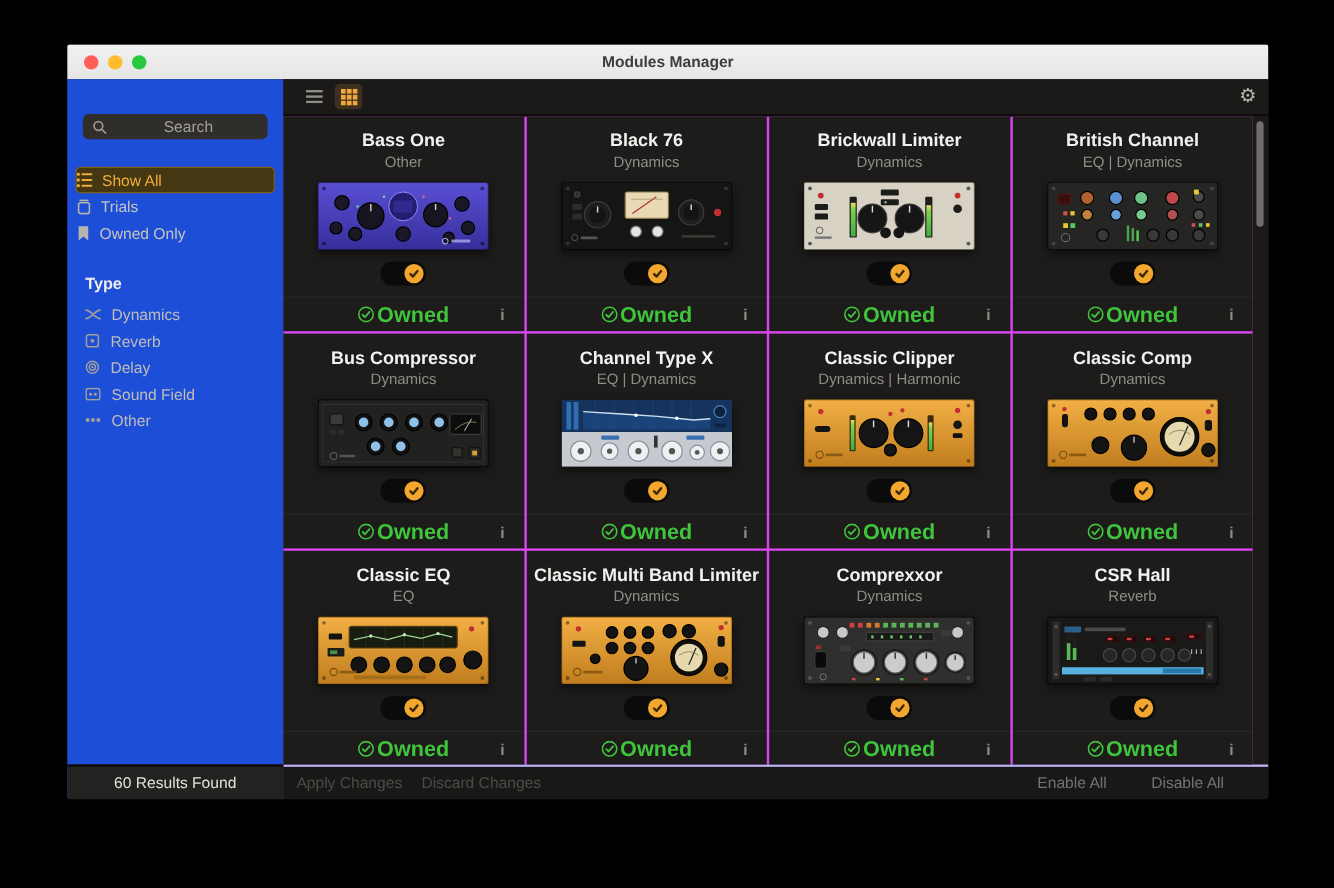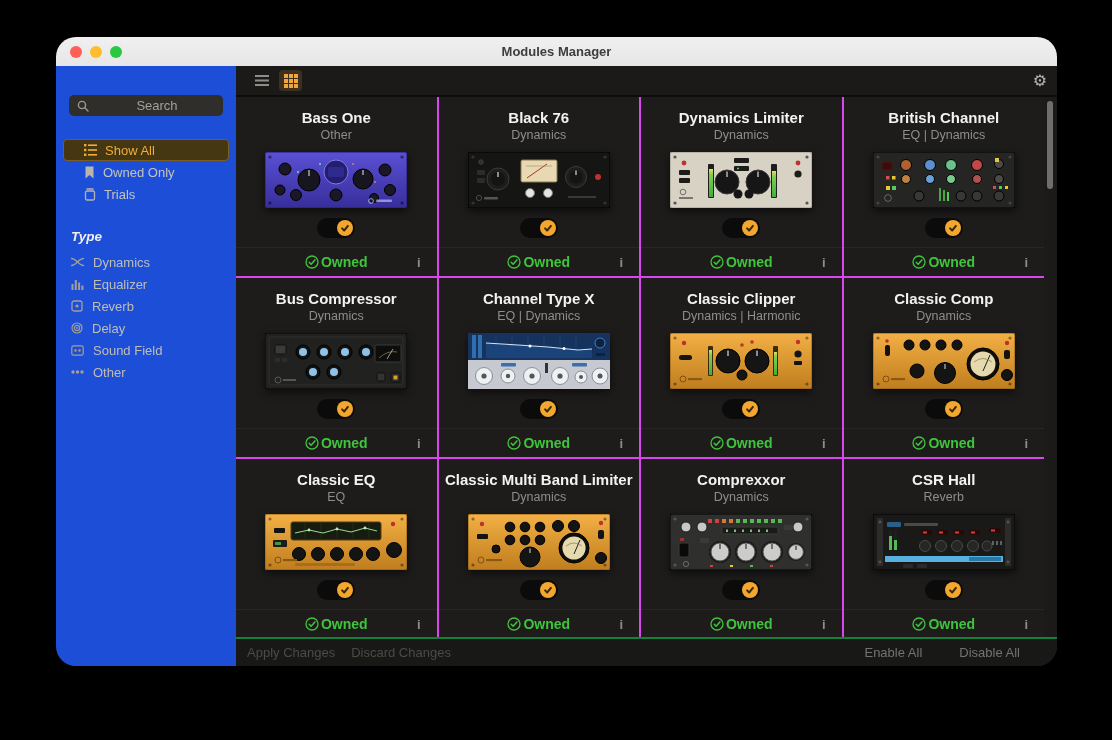--- a/index.html
+++ b/index.html
@@ -1,17 +1,17 @@
 <!DOCTYPE html>
 <html><head>
 <meta charset="utf-8">
 <style>
   * { margin:0; padding:0; box-sizing:border-box; }
   html,body { width:1112px; height:740px; background:#000; font-family:"Liberation Sans", sans-serif; }
-  .window { position:absolute; left:56px; top:37px; width:1001px; height:629px; border-radius:20px;
+  .window { position:absolute; left:56px; top:37px; width:1001px; height:629px; border-radius:2px;
             overflow:hidden; background:#1d1c1b; box-shadow:0 18px 50px rgba(0,0,0,.8); }
 
   
   .titlebar { height:29px; background:linear-gradient(#f0f0f0,#e6e6e6); position:relative;
               display:flex; align-items:center; justify-content:center; }
   .lights { position:absolute; left:14px; display:flex; gap:8px; align-items:center; }
   .light { width:12px; height:12px; border-radius:50%; }
   .light.red{background:#ff5f57;} .light.yellow{background:#febc2e;} .light.green{background:#28c840;}
   .title-text { font-size:13px; font-weight:bold; color:#3d3d3d; }
 
@@ -19,24 +19,24 @@
 
   
   .sidebar { width:180px; background:#1d4ed8; position:relative; flex:none; }
   .search { position:absolute; left:13px; top:29px; width:154px; height:21px; background:#2f2e2b;
             border-radius:5px; display:flex; align-items:center; }
   .search svg { position:absolute; left:8px; }
   .search input { flex:1; background:transparent; border:none; outline:none; color:#d5d2cc;
                   font-size:13px; text-align:center; font-family:"Liberation Sans",sans-serif; }
   .search input::placeholder { color:#a3a099; }
   .navlist { position:absolute; top:73px; left:7px; right:7px; }
-  .nav-item { height:22px; display:flex; align-items:center; gap:8px; padding:0 20px; border-radius:4px;
+  .nav-item { height:22px; display:flex; align-items:center; gap:8px; padding:0 0; border-radius:4px;
               font-size:13px; color:#c6c3bd; border:1px solid transparent; cursor:default; }
   .nav-item.selected { background:#453711; border-color:#7c5f1c; color:#f0ad3a; }
-  .type-header { position:absolute; top:163px; left:15px; font-size:13.5px; font-weight:bold; color:#f0eeea;font-style:italic; }
+  .type-header { position:absolute; top:163px; left:15px; font-size:13.5px; font-weight:bold; color:#f0eeea; }
   .typelist { position:absolute; top:185px; left:7px; right:7px; }
   .type-item { height:22px; display:flex; align-items:center; gap:9px; padding:0 8px; font-size:13px; color:#c0bdb7; }
   .type-item svg, .nav-item svg { flex:none; }
   .side-footer { position:absolute; bottom:0; left:0; right:0; height:29px; border-top:2px solid #0c0c0c;
                  display:flex; align-items:center; justify-content:center; font-size:13px; color:#e3e1dd; background:#232220; }
 
   
   .main { flex:1; display:flex; flex-direction:column; background:#1b1a19; }
   .toolbar { height:31px; border-bottom:2px solid #0c0c0c; display:flex; align-items:center; padding:0 10px 0 16px; }
   .list-btn { width:20px; height:20px; display:flex; align-items:center; justify-content:center; }
@@ -52,24 +52,24 @@
 
   .card { background:#1d1c1b; display:flex; flex-direction:column; align-items:center; position:relative; }
   .card-title { margin-top:12px; font-size:15px; font-weight:bold; color:#f3f2f0; white-space:nowrap; }
   .card-sub { margin-top:2px; font-size:12.5px; color:#8f8d89; }
   .card-art { margin-top:10px; width:142px; height:56px; filter:drop-shadow(0 3px 4px rgba(0,0,0,.6)); }
   .toggle { margin-top:10px; width:38px; height:20px; border-radius:10px; background:#0b0b0b; position:relative; }
   .toggle-knob { position:absolute; right:2px; top:2px; width:16px; height:16px; border-radius:50%;
                  background:#f3a72e; display:flex; align-items:center; justify-content:center; }
   .card-footer { margin-top:auto; width:100%; height:29px; border-top:1px solid rgba(255,255,255,.05);
                  display:flex; align-items:center; justify-content:center; position:relative; }
-  .owned { display:flex; align-items:center; gap:2px; font-size:14px; font-weight:bold; color:#3fc43c; }
+  .owned { display:flex; align-items:center; gap:2px; font-size:18px; font-weight:bold; color:#3fc43c; }
   .info { position:absolute; right:16px; font-size:13px; font-weight:bold; color:#8f8d89; }
 
-  .bottombar { height:29px; border-top:2px solid #15803d; background:#181817; display:flex; align-items:center;
+  .bottombar { height:29px; border-top:2px solid #c4b5fd; background:#181817; display:flex; align-items:center;
                font-size:13px; padding:0 27px 0 11px; }
   .bb-btn { margin-right:16px; color:#4c4b48; }
   .bb-right { margin-left:auto; display:flex; gap:17px; }
   .bb-right .bb-btn { margin:10px; color:#737373; }
 </style>
 </head>
 <body>
 
 <svg width="0" height="0" style="position:absolute">
   <defs>
@@ -118,53 +118,42 @@
                 <rect x="4" y="0.4" width="9" height="1.6"></rect>
                 <rect x="0" y="4.8" width="2.4" height="2.4"></rect>
                 <rect x="4" y="5.2" width="9" height="1.6"></rect>
                 <rect x="0" y="9.6" width="2.4" height="2.4"></rect>
                 <rect x="4" y="10" width="9" height="1.6"></rect>
               </g>
             </svg>
           <span>Show All</span>
         </div>
         <div class="nav-item">
-          <svg width="11" height="13" viewBox="0 0 11 13">
-              <path d="M1.5 0.5 h8 v12 l-4 -3.4 l-4 3.4 z" fill="#b8b5ae"></path>
-            </svg>
-          <span>Owned Only</span>
-        </div>
-        <div class="nav-item">
           <svg width="12" height="13" viewBox="0 0 12 13">
               <rect x="1.5" y="3" width="9" height="9" rx="1.5" fill="none" stroke="#b8b5ae" stroke-width="1.3"></rect>
               <line x1="3" y1="1" x2="9" y2="1" stroke="#b8b5ae" stroke-width="1.6" stroke-linecap="round"></line>
             </svg>
           <span>Trials</span>
+        </div>
+        <div class="nav-item">
+          <svg width="11" height="13" viewBox="0 0 11 13">
+              <path d="M1.5 0.5 h8 v12 l-4 -3.4 l-4 3.4 z" fill="#b8b5ae"></path>
+            </svg>
+          <span>Owned Only</span>
         </div>
       </div>
 
       <div class="type-header">Type</div>
 
       <div class="typelist">
         <div class="type-item">
           <svg width="13" height="12" viewBox="0 0 13 12">
               <path d="M0.5 2.5 C5 2.5 8 9.5 12.5 9.5 M0.5 9.5 C5 9.5 8 2.5 12.5 2.5" fill="none" stroke="#a29f98" stroke-width="1.4" stroke-linecap="round"></path>
             </svg>
           <span>Dynamics</span>
-        </div>
-        <div class="type-item">
-          <svg width="13" height="12" viewBox="0 0 13 12">
-              <g fill="#a29f98">
-                <rect x="0.5" y="6" width="2" height="6"></rect>
-                <rect x="3.8" y="2" width="2" height="10"></rect>
-                <rect x="7.1" y="4.5" width="2" height="7.5"></rect>
-                <rect x="10.4" y="7.5" width="2" height="4.5"></rect>
-              </g>
-            </svg>
-          <span>Equalizer</span>
         </div>
         <div class="type-item">
           <svg width="12" height="12" viewBox="0 0 12 12">
               <rect x="1" y="1" width="10" height="10" rx="2" fill="none" stroke="#a29f98" stroke-width="1.3"></rect>
               <circle cx="6" cy="6" r="1.6" fill="#a29f98"></circle>
             </svg>
           <span>Reverb</span>
         </div>
         <div class="type-item">
           <svg width="12" height="12" viewBox="0 0 12 12">
@@ -185,20 +174,21 @@
         <div class="type-item">
           <svg width="13" height="4" viewBox="0 0 13 4">
               <circle cx="2" cy="2" r="1.7" fill="#a29f98"></circle>
               <circle cx="6.5" cy="2" r="1.7" fill="#a29f98"></circle>
               <circle cx="11" cy="2" r="1.7" fill="#a29f98"></circle>
             </svg>
           <span>Other</span>
         </div>
       </div>
 
+      <div class="side-footer">60 Results Found</div>
     </div>
 
     <div class="main">
       <div class="toolbar">
         <div class="list-btn">
           <svg width="14" height="11" viewBox="0 0 14 11">
               <g fill="#8f8d88">
                 <rect x="0" y="0" width="14" height="2"></rect>
                 <rect x="0" y="4.5" width="14" height="2"></rect>
                 <rect x="0" y="9" width="14" height="2"></rect>
@@ -315,21 +305,21 @@
                     <circle cx="7" cy="7" r="6" fill="none" stroke="#3fc43c" stroke-width="1.3"></circle>
                     <path d="M4.2 7.3 L6.1 9.2 L9.9 4.9" fill="none" stroke="#3fc43c" stroke-width="1.5" stroke-linecap="round" stroke-linejoin="round"></path>
                   </svg>
                 <span>Owned</span>
               </div>
               <div class="info">i</div>
             </div>
           </div>
 
           <div class="card">
-            <div class="card-title">Dynamics Limiter</div>
+            <div class="card-title">Brickwall Limiter</div>
             <div class="card-sub">Dynamics</div>
             <svg class="card-art" viewBox="0 0 142 56">
               <rect width="142" height="56" rx="2" fill="#d7d2c4" stroke="#9a958a"></rect>
               <circle cx="5" cy="5" r="1.6" fill="#555"></circle>
                 <circle cx="137" cy="5" r="1.6" fill="#555"></circle>
                 <circle cx="5" cy="51" r="1.6" fill="#555"></circle>
                 <circle cx="137" cy="51" r="1.6" fill="#555"></circle>
               <rect x="64" y="6" width="15" height="5" rx="1" fill="#1c1c1a"></rect>
                 <rect x="64" y="14" width="15" height="5" rx="1" fill="#1c1c1a"></rect>
                 <circle cx="68" cy="16.5" r="1" fill="#6fc86f"></circle>

